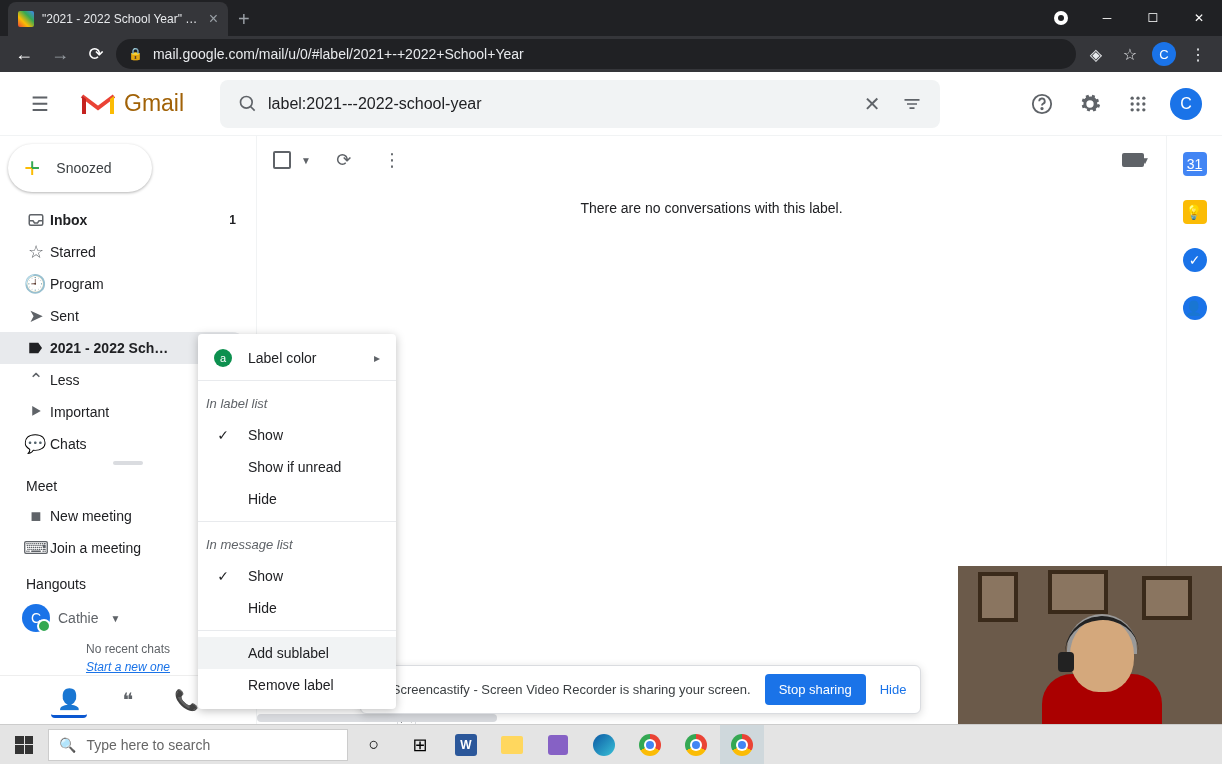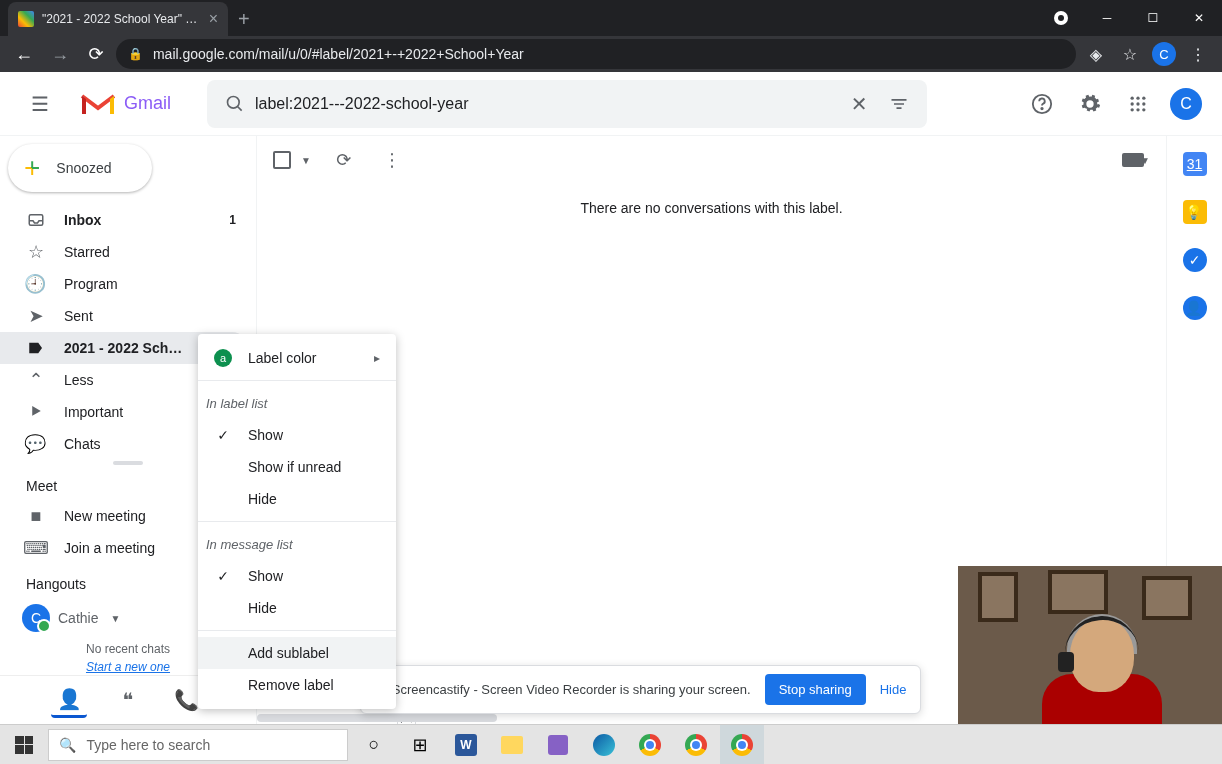--- a/index.html
+++ b/index.html
@@ -27,38 +27,38 @@
   .addr-icons { display:flex; gap:2px; align-items:center;}
   .addr-icon { width:32px;height:32px;display:flex;align-items:center;justify-content:center;color:#e8eaed;font-size:16px;}
   .profile-badge { width:24px;height:24px;border-radius:50%;background:#1a73e8;color:#fff;display:flex;align-items:center;justify-content:center;font-size:13px;}
 
   
   .gmail-header { height:64px; display:flex; align-items:center; padding:0 16px; gap:16px; border-bottom:1px solid #f1f3f4;}
   .menu-icon { width:48px;height:48px;display:flex;align-items:center;justify-content:center;color:#5f6368;font-size:20px;cursor:pointer;}
   .gmail-logo { display:flex; align-items:center; gap:8px; }
   .gmail-m { width:36px;height:28px; position:relative;}
   .gmail-m svg{width:36px;height:28px;}
-  .gmail-text { font-size:18px; color:#8b5cf6; }
+  .gmail-text { font-size:23px; color:#a16207; }
   .search-box { flex:0 0 720px; height:48px; background:#f1f3f4; border-radius:8px; display:flex; align-items:center; padding:0 8px; margin-left:20px;}
   .search-glass { width:40px; display:flex; align-items:center; justify-content:center; color:#5f6368; font-size:20px;}
   .search-input { flex:1; border:none; background:transparent; font-size:16px; color:#202124; outline:none;}
   .search-clear, .search-tune { width:40px; display:flex; align-items:center; justify-content:center; color:#5f6368; font-size:20px; cursor:pointer;}
   .header-right { margin-left:auto; display:flex; align-items:center; gap:8px;}
   .hdr-btn { width:40px;height:40px;display:flex;align-items:center;justify-content:center;color:#5f6368;font-size:20px;cursor:pointer;border-radius:50%;}
   .avatar { width:32px;height:32px;border-radius:50%;background:#1a73e8;color:#fff;display:flex;align-items:center;justify-content:center;font-size:16px;}
 
   .app-body { display:flex; height:calc(764px - 72px - 64px - 40px); position:relative;}
 
   
   .sidebar { width:256px; display:flex; flex-direction:column; padding-top:8px;}
   .compose { margin:0 8px 12px 8px; height:48px; border-radius:24px; box-shadow:0 1px 3px rgba(0,0,0,0.3); display:flex; align-items:center; padding:0 24px 0 16px; gap:16px; background:#fff; width:144px;}
   .compose-plus { font-size:28px; background:linear-gradient(45deg,#ea4335 25%,#fbbc05 25% 50%,#34a853 50% 75%,#4285f4 75%); -webkit-background-clip:text; color:transparent; font-weight:300;}
   .compose-label { font-size:14px; color:#3c4043; font-weight:500;}
   .nav-list { display:flex; flex-direction:column;}
-  .nav-item { height:32px; display:flex; align-items:center; padding:0 12px 0 26px; gap:18px; color:#202124; font-size:14px; border-radius:0 16px 16px 0; margin-right:8px; cursor:pointer;}
+  .nav-item { height:32px; display:flex; align-items:center; padding:0 12px 0 26px; gap:4px; color:#202124; font-size:14px; border-radius:0 16px 16px 0; margin-right:8px; cursor:pointer;}
   .nav-item.bold { font-weight:700;}
   .nav-item.active { background:#e8eaed; font-weight:700;}
   .nav-item .nv-icon { width:20px; color:#5f6368; display:flex; align-items:center; justify-content:center; font-size:18px;}
   .nav-item.active .nv-icon { color:#202124;}
   .nav-count { margin-left:auto; font-size:12px;}
   .section-title { padding:12px 0 6px 26px; font-size:14px; font-weight:500; color:#202124;}
   .grab-handle { height:6px; display:flex; justify-content:center; align-items:center;}
   .grab-handle::after{content:""; width:30px; height:4px; background:#dadce0; border-radius:2px;}
 
   .hangouts-row { display:flex; align-items:center; padding:6px 0 6px 22px; gap:8px;}

